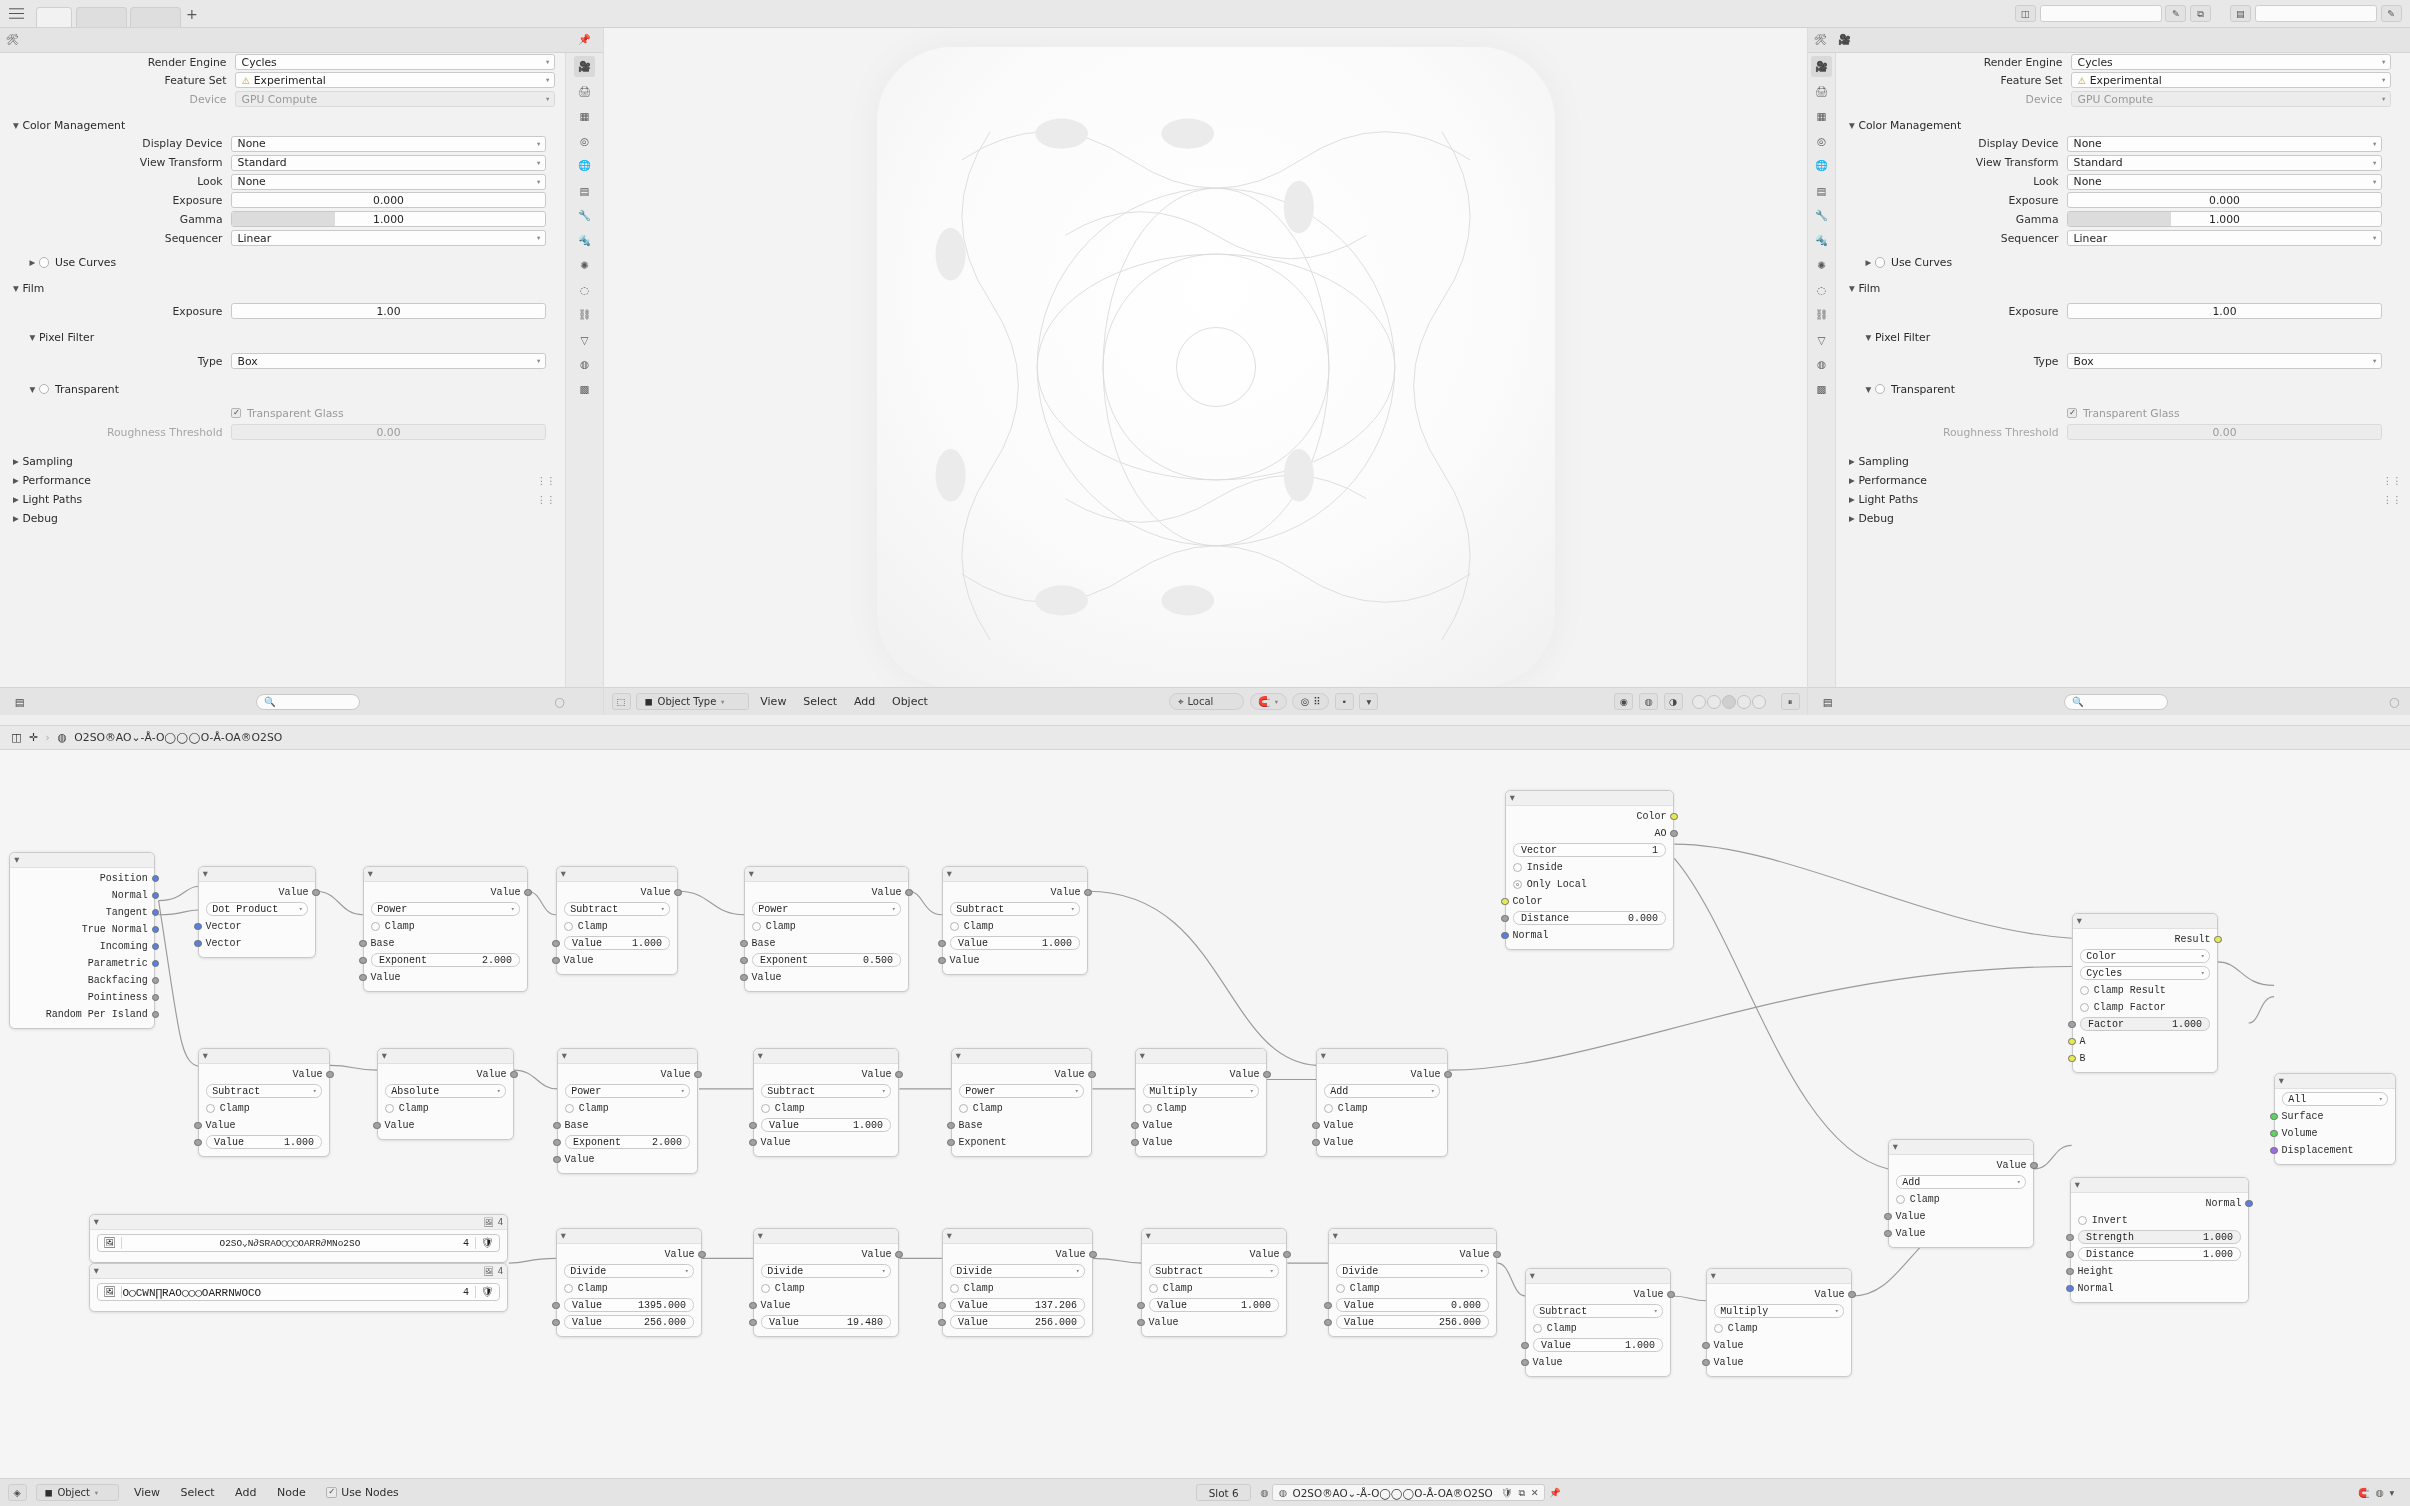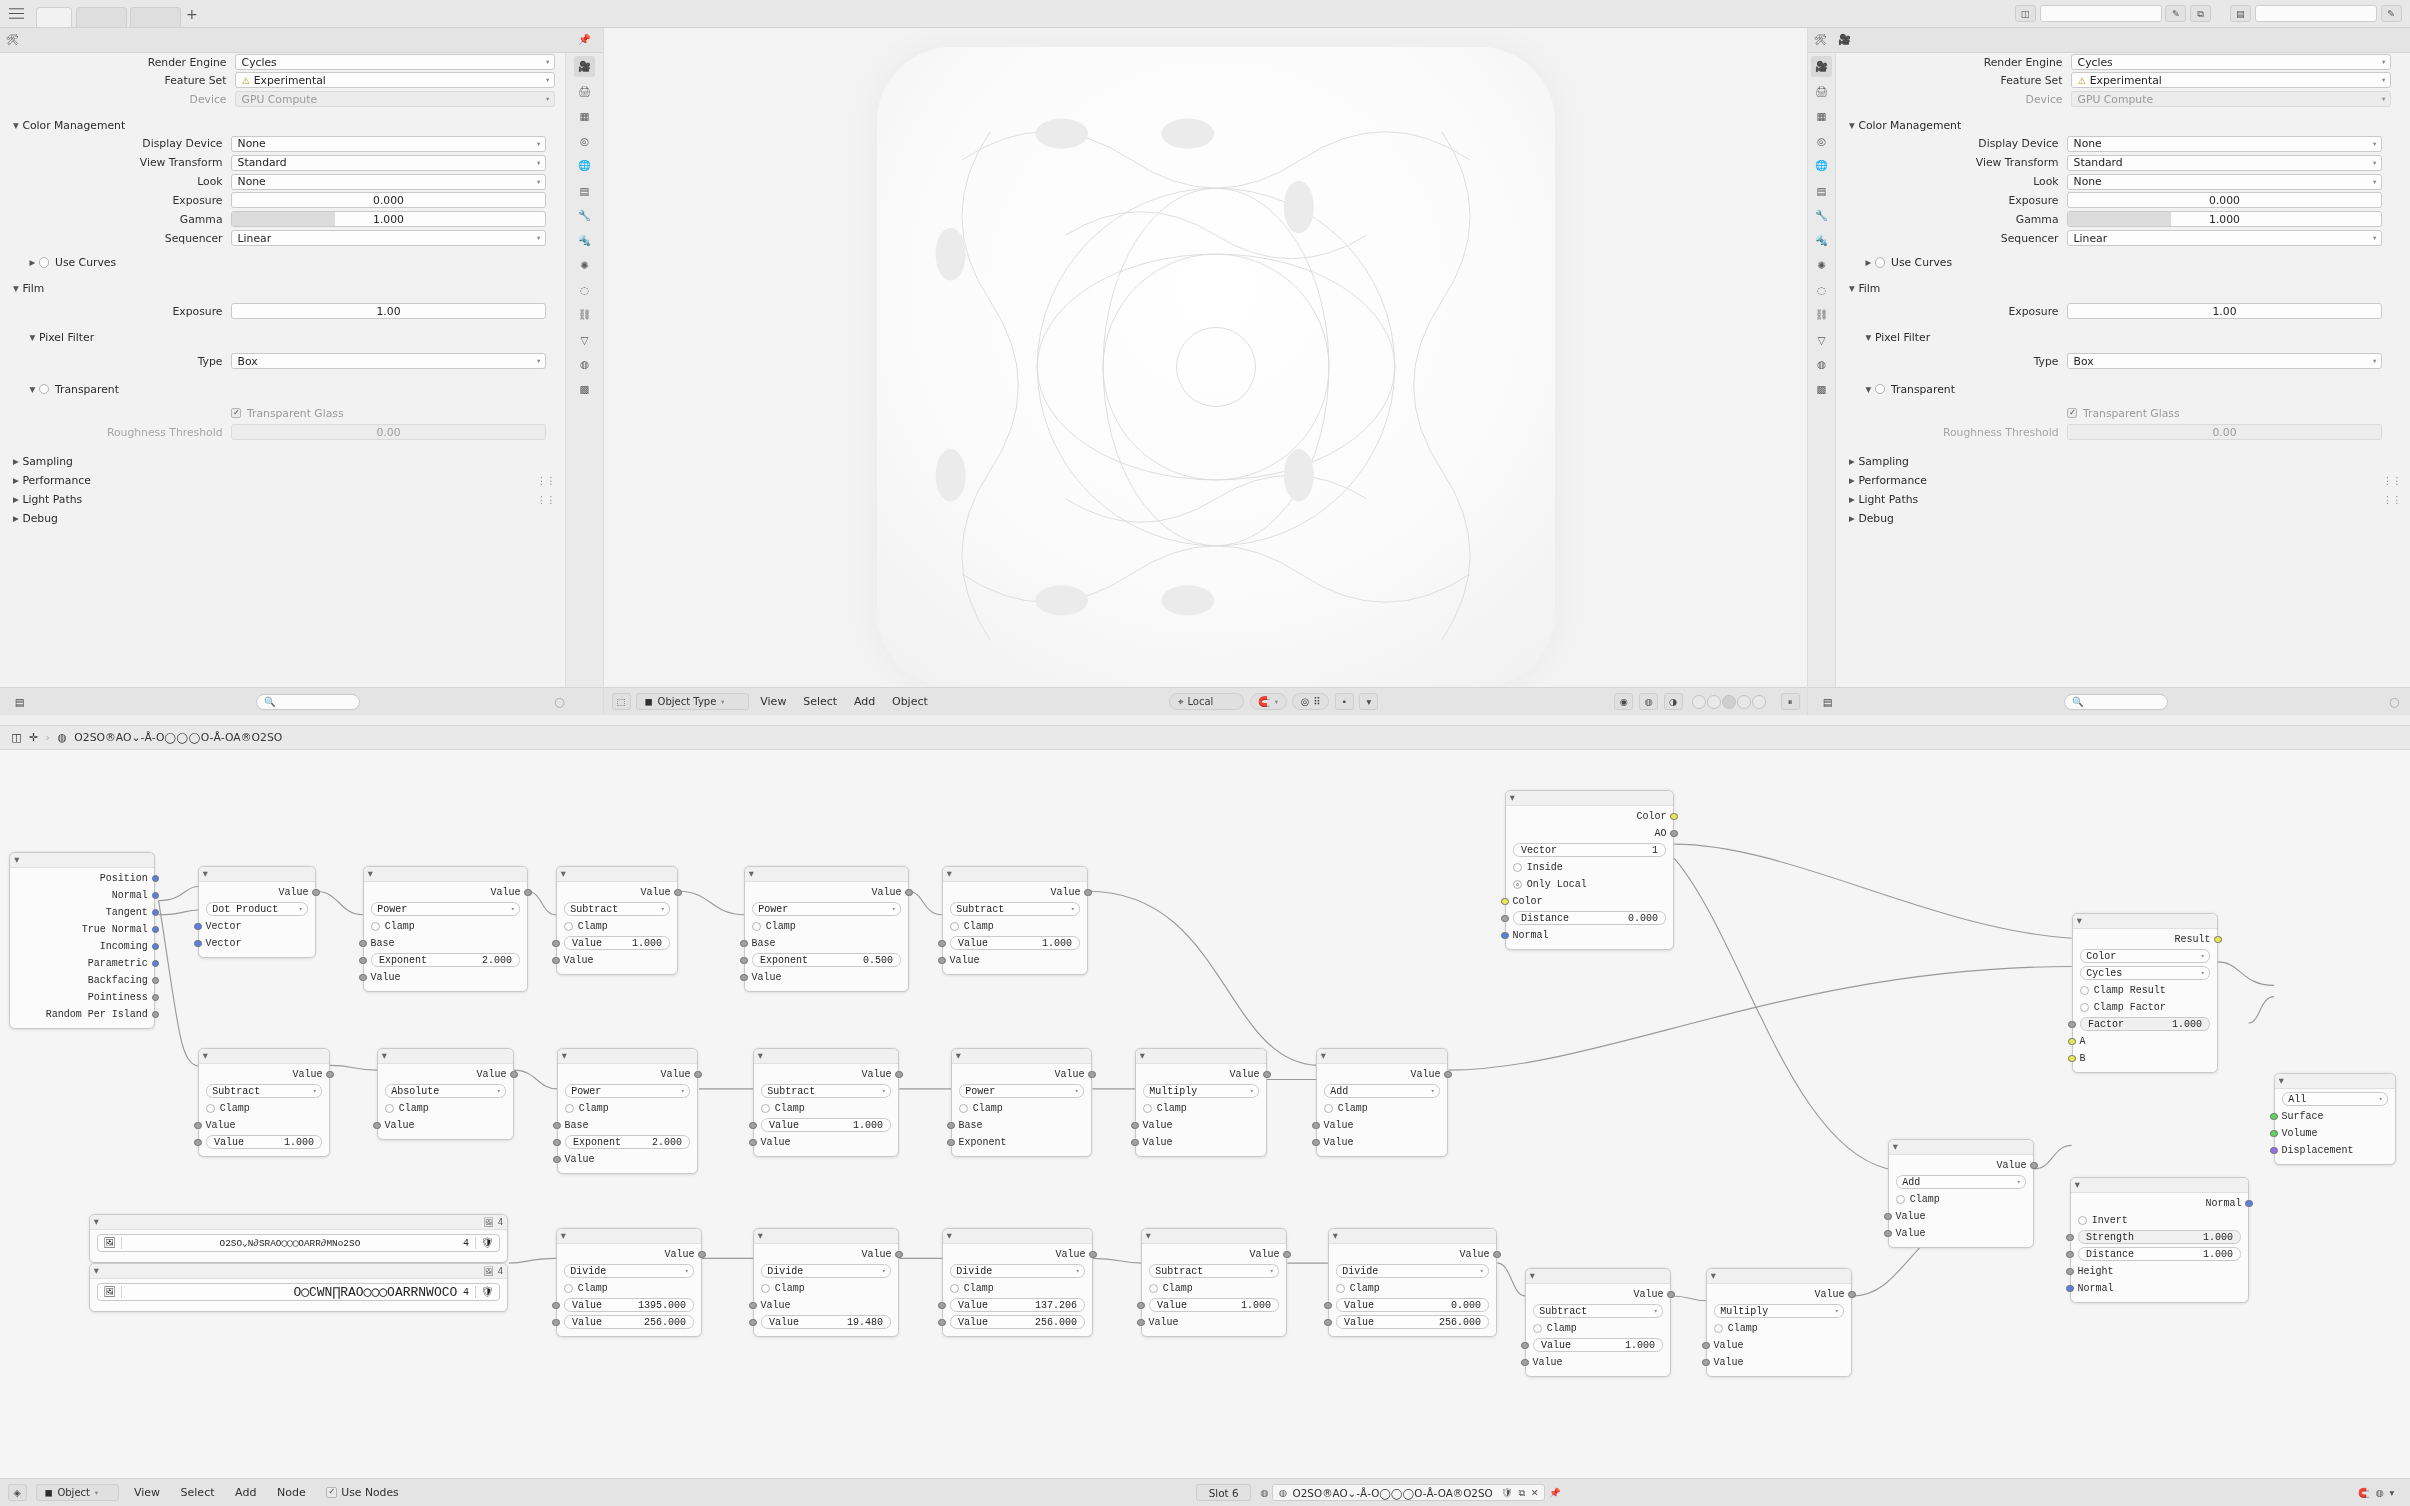--- a/index.html
+++ b/index.html
@@ -1243,21 +1243,21 @@
         <span class="tri">▼</span>
         <span style="margin-left:auto; display:flex; align-items:center; gap:3.8px; font-size:8.5px; color:#555;">
           <span>🖼</span>
           <span>4</span>
         </span>
       </div>
       <div class="nbody" style="padding-bottom:7.5px;">
         <div class="nrow" style="height:22.6px;">
           <div class="nfield" style="height:18px; border-radius:3.8px; padding:0; display:flex; align-items:center;">
             <span style="padding:0 5.6px; border-right:0.9px solid #d6d6d6;">🖼</span>
-            <span style="flex:1; text-align:right; font-size:13px;">O◯CWN∏RAO◯◯◯OARRNWOCO</span>
+            <span style="flex:1; text-align:left; font-size:11px;">O◯CWN∏RAO◯◯◯OARRNWOCO</span>
             <span style="padding:0 5.6px;">4</span>
             <span style="padding:0 5.6px; border-left:0.9px solid #d6d6d6;">🛡</span>
           </div>
         </div>
       </div>
     </div>
 
     <div class="node" style="left:556px; top:478px; width:146px;">
       <div class="nhdr">
           <span class="tri">▼</span>

